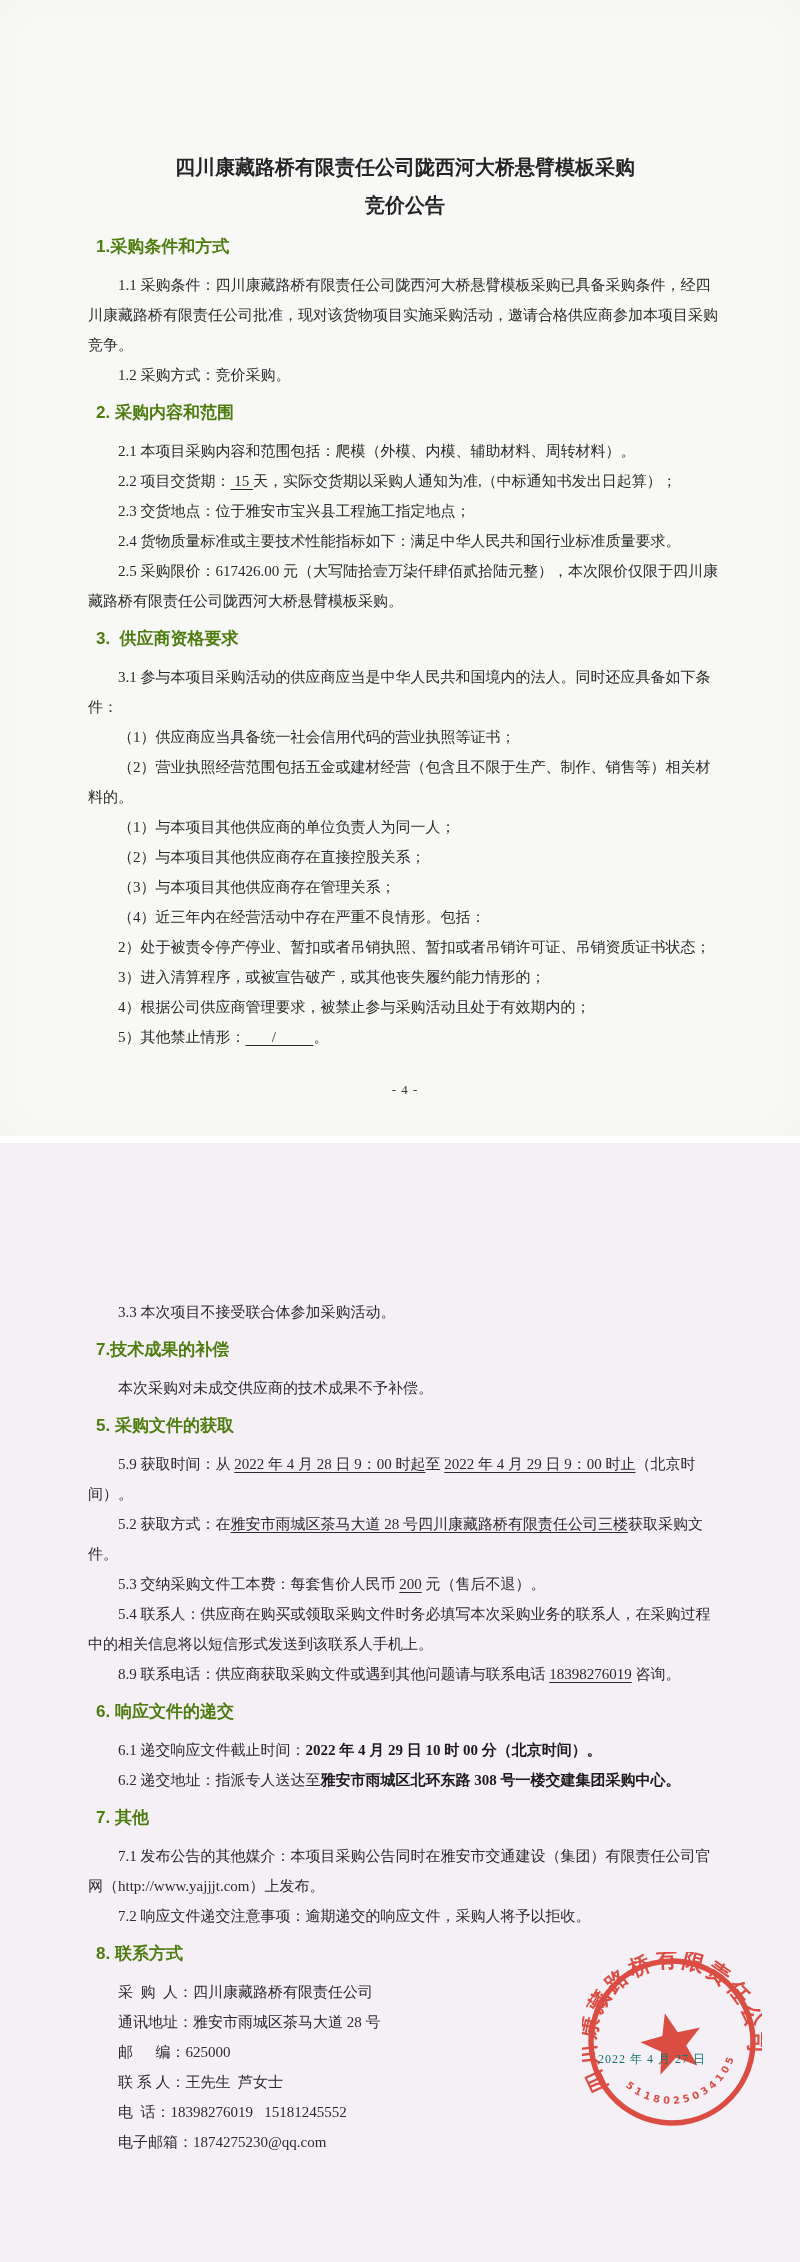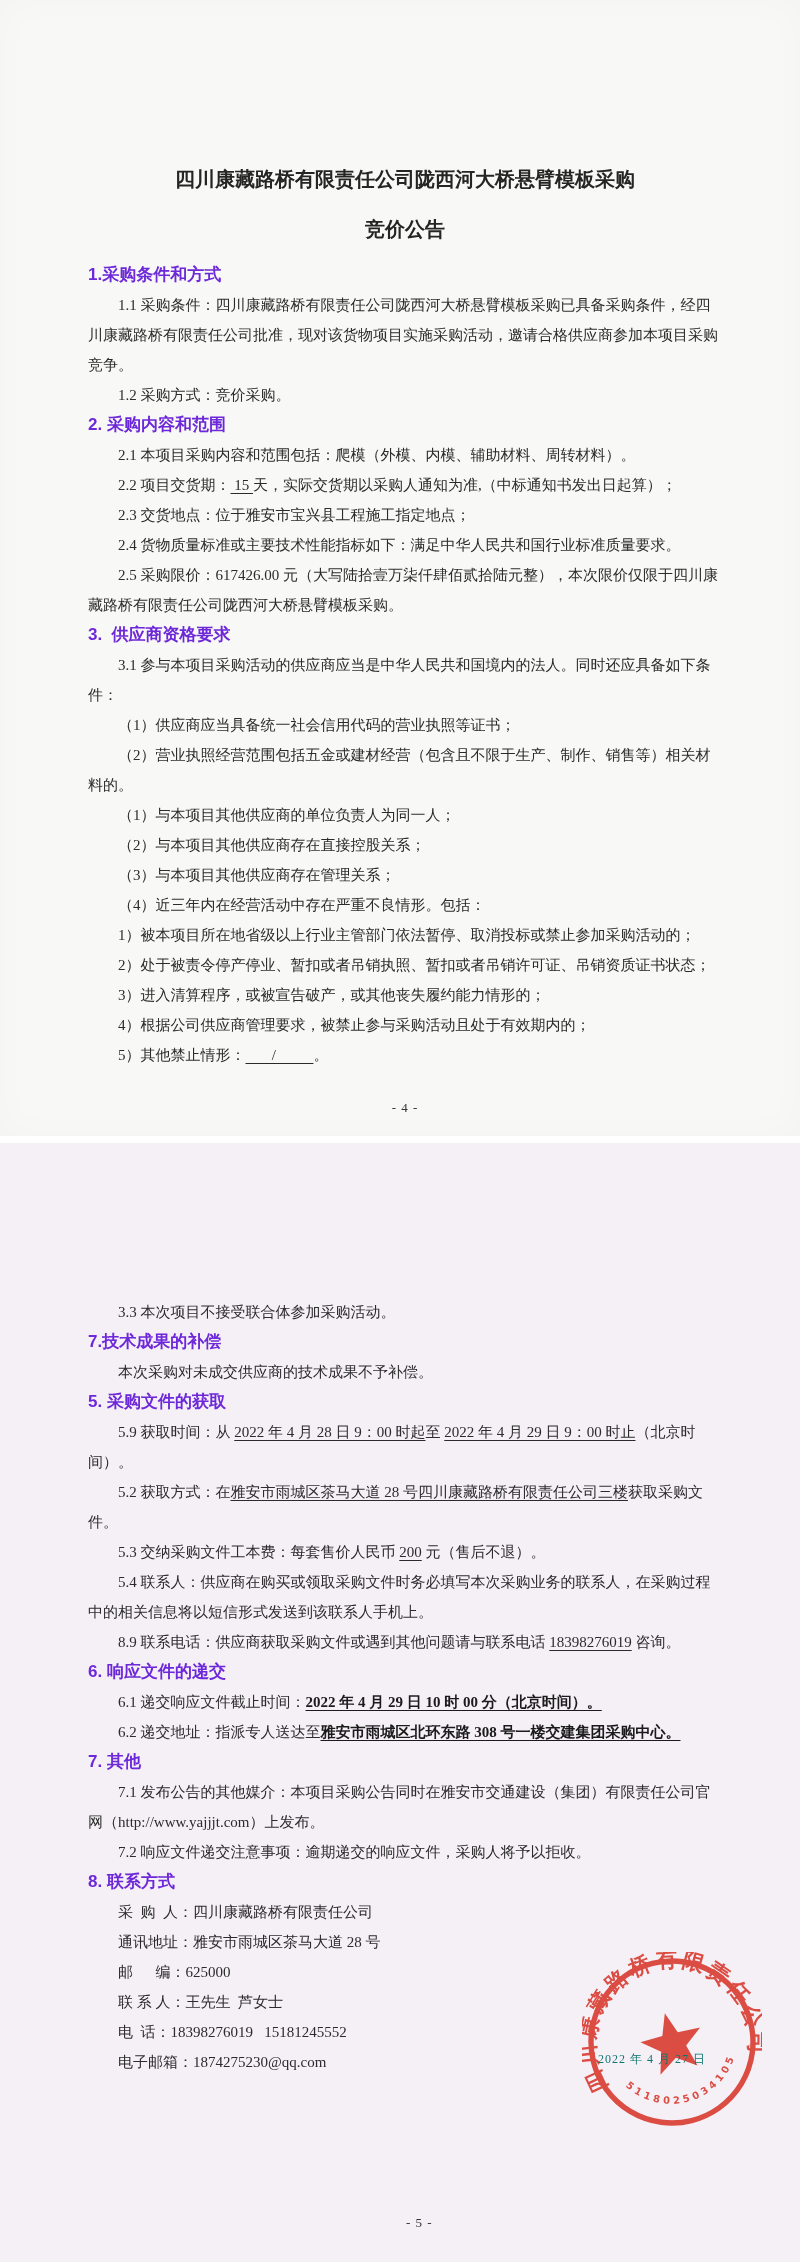--- a/index.html
+++ b/index.html
@@ -8,35 +8,35 @@
     background:#ffffff; overflow:hidden;
     font-family:"Liberation Serif", serif;
   }
   .page { position:absolute; left:0; width:800px; }
   #page1 { top:0; height:1136px; background:#f8f8f6; box-shadow:inset 0 0 40px rgba(0,0,0,0.02); }
   #page2 { top:1143px; height:1119px; background:#f5eff6; }
   .content { padding:0 78px 0 88px; position:relative; }
   #page1 .content { padding-top:148px; }
   #page2 .content { padding-top:154px; }
   p.title {
-    margin:12px; text-align:center; line-height:38px;
+    margin:0; text-align:center; line-height:38px;
     font-size:20px; font-weight:bold; color:#252525;
     font-family:"Liberation Serif", serif;
   }
   h2.sec {
-    margin:0; line-height:30px; font-size:17px; font-weight:bold;
-    color:#6d28d9; font-family:"Liberation Sans", sans-serif;
+    margin:8px; line-height:30px; font-size:17px; font-weight:bold;
+    color:#4d7c0f; font-family:"Liberation Sans", sans-serif;
   }
   .mt8 { margin-top:8px !important; }
   p.body {
     margin:0; line-height:30px; font-size:15px; color:#2b2b2b;
     text-indent:2em; font-family:"Liberation Serif", serif;
   }
   .u { text-decoration:underline; text-underline-offset:3px; }
-  .bu { font-weight:bold; text-decoration:underline; text-underline-offset:3px; color:#1b1b1b; }
+  .bu { font-weight:bold; text-underline-offset:3px; color:#1b1b1b; }
   p.pageno {
     margin:30px 0 0 0; text-align:center; font-size:13px; color:#333;
     line-height:16px; letter-spacing:1px;
   }
   #page2 p.pageno { margin-top:138px; text-align:left; padding-left:318px; }
   .seal {
     position:absolute; left:582px; top:809px; width:180px; height:180px;
     pointer-events:none;
   }
   .seal-date {
@@ -64,21 +64,20 @@
     <p class="body">2.5 采购限价：617426.00 元（大写陆拾壹万柒仟肆佰贰拾陆元整），本次限价仅限于四川康藏路桥有限责任公司陇西河大桥悬臂模板采购。</p>
 
     <h2 class="sec">3.&nbsp;&nbsp;供应商资格要求</h2>
     <p class="body">3.1 参与本项目采购活动的供应商应当是中华人民共和国境内的法人。同时还应具备如下条件：</p>
     <p class="body">（1）供应商应当具备统一社会信用代码的营业执照等证书；</p>
     <p class="body">（2）营业执照经营范围包括五金或建材经营（包含且不限于生产、制作、销售等）相关材料的。</p>
     <p class="body">（1）与本项目其他供应商的单位负责人为同一人；</p>
     <p class="body">（2）与本项目其他供应商存在直接控股关系；</p>
     <p class="body">（3）与本项目其他供应商存在管理关系；</p>
     <p class="body">（4）近三年内在经营活动中存在严重不良情形。包括：</p>
-    <p class="body">1）被本项目所在地省级以上行业主管部门依法暂停、取消投标或禁止参加采购活动的；</p>
     <p class="body">2）处于被责令停产停业、暂扣或者吊销执照、暂扣或者吊销许可证、吊销资质证书状态；</p>
     <p class="body">3）进入清算程序，或被宣告破产，或其他丧失履约能力情形的；</p>
     <p class="body">4）根据公司供应商管理要求，被禁止参与采购活动且处于有效期内的；</p>
     <p class="body"><span>5）其他禁止情形：</span><span class="u">&nbsp;&nbsp;&nbsp;&nbsp;&nbsp;&nbsp;&nbsp;/&nbsp;&nbsp;&nbsp;&nbsp;&nbsp;&nbsp;&nbsp;&nbsp;&nbsp;&nbsp;</span><span>。</span></p>
 
     <p class="pageno">- 4 -</p>
   </div>
 </div>
 
 <div class="page" id="page2">

